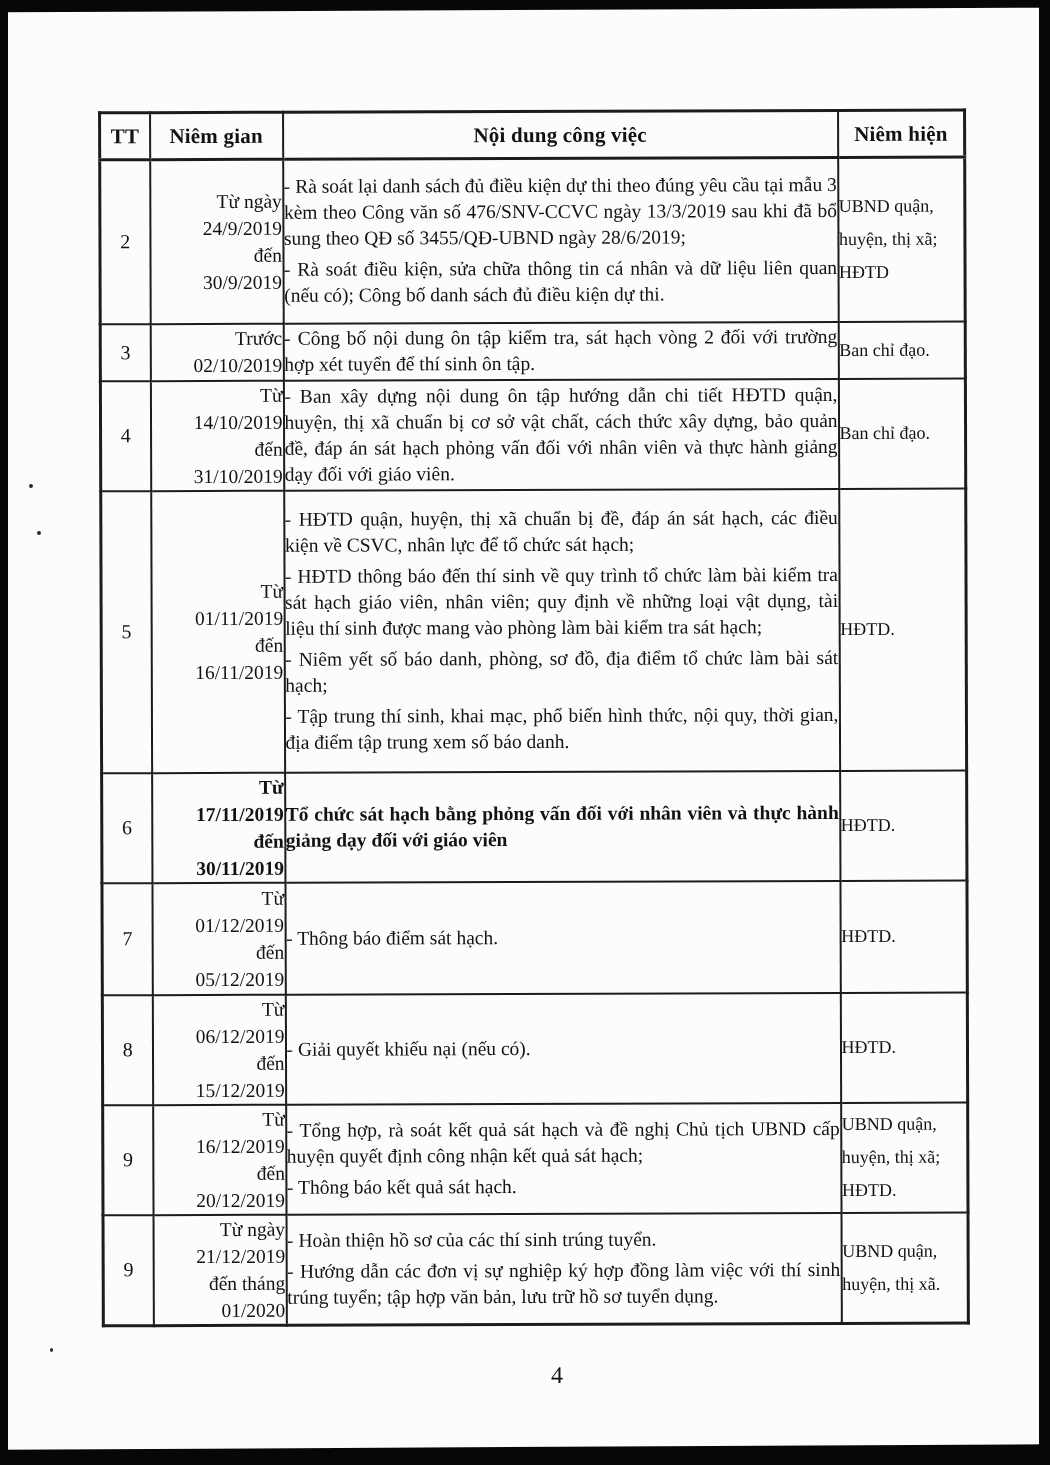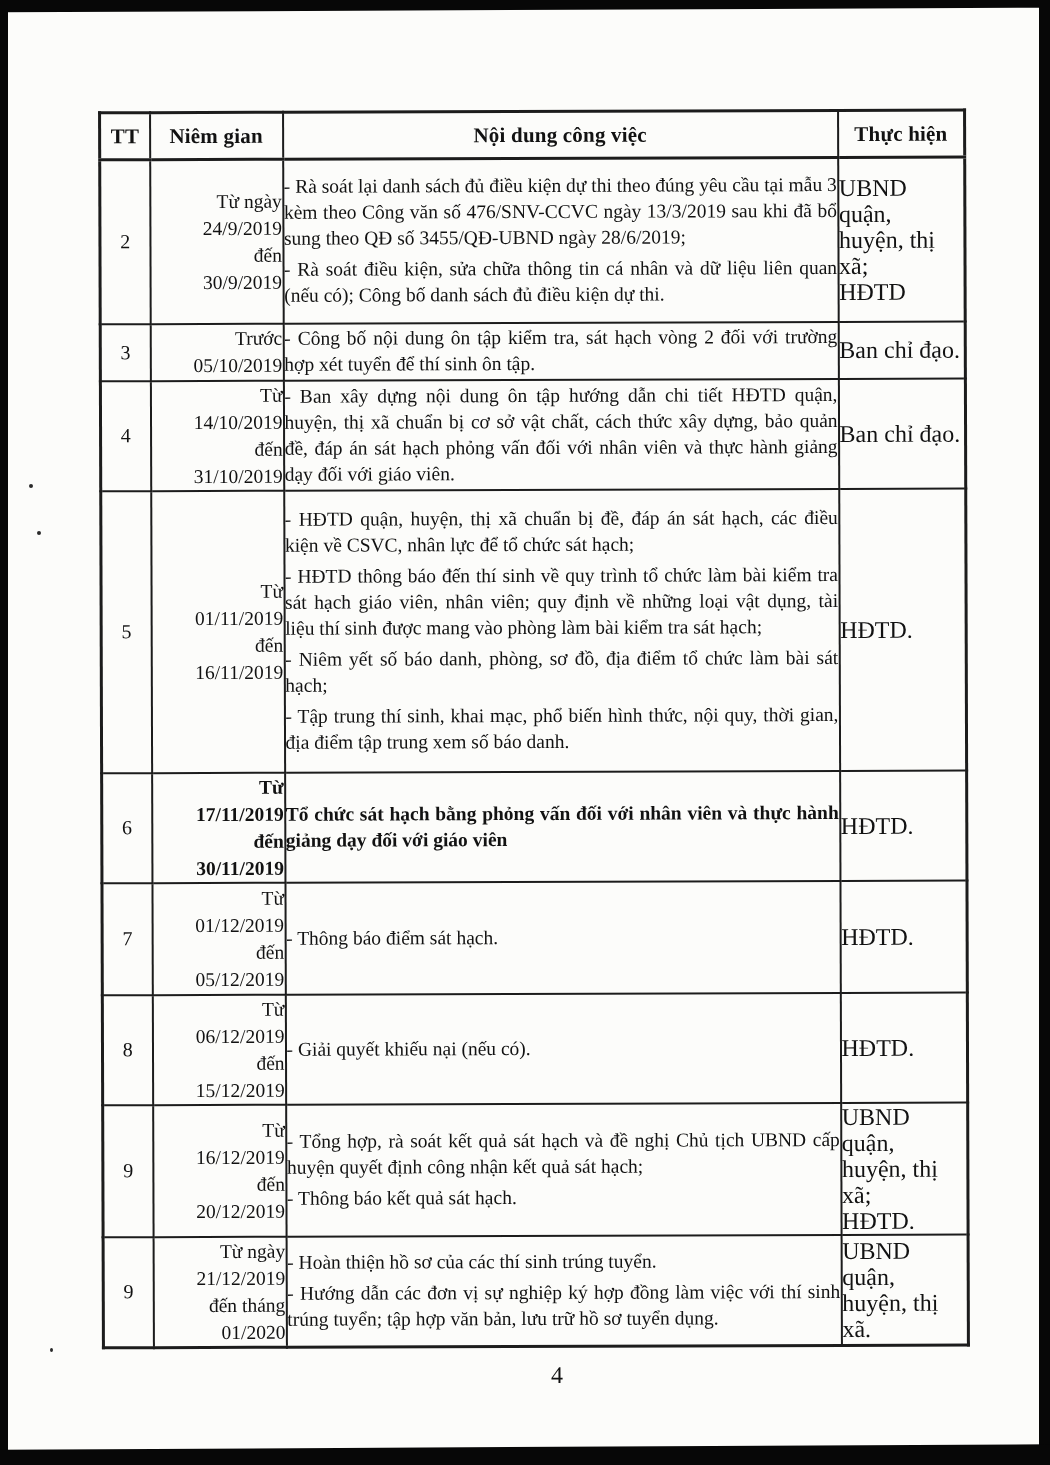--- a/index.html
+++ b/index.html
@@ -72,22 +72,22 @@
     padding: 3px 10px 3px 13px;
   }
   td.body-cell p {
     margin: 0 0 5px 0;
     font-size: 19.5px;
     line-height: 26px;
     text-align: justify;
   }
   td.body-cell p:last-child { margin-bottom: 0; }
   td.exec {
-    font-size: 24px;
-    line-height: 26px;
+    font-size: 18px;
+    line-height: 33px;
     padding-left: 9px;
     padding-right: 3px;
     white-space: pre-line;
   }
   tr.bold-row td.time, tr.bold-row td.body-cell p { font-weight: bold; }
 
   .page-number {
     position: absolute;
     top: 1362px;
     left: 0;
@@ -106,42 +106,42 @@
       <col class="c-tt">
         <col class="c-time">
         <col class="c-body">
         <col class="c-exec">
     </colgroup>
     <thead>
       <tr>
         <th class="hdr">TT</th>
         <th class="hdr">Niêm gian</th>
         <th class="hdr">Nội dung công việc</th>
-        <th class="hdr">Thực hiện</th>
+        <th class="hdr">Niêm hiện</th>
       </tr>
     </thead>
     <tbody>
       <tr style="height:164px">
         <td class="tt">2</td>
         <td class="time">Từ ngày
 24/9/2019
 đến
 30/9/2019</td>
         <td class="body-cell">
           <p>- Rà soát lại danh sách đủ điều kiện dự thi theo đúng yêu cầu tại mẫu 3 kèm theo Công văn số 476/SNV-CCVC ngày 13/3/2019 sau khi đã bổ sung theo QĐ số 3455/QĐ-UBND ngày 28/6/2019;</p>
           <p>- Rà soát điều kiện, sửa chữa thông tin cá nhân và dữ liệu liên quan (nếu có); Công bố danh sách đủ điều kiện dự thi.</p>
         </td>
         <td class="exec">UBND quận,
 huyện, thị xã;
 HĐTD</td>
       </tr>
       <tr style="height:57px">
         <td class="tt">3</td>
         <td class="time">Trước
-05/10/2019</td>
+02/10/2019</td>
         <td class="body-cell">
           <p>- Công bố nội dung ôn tập kiểm tra, sát hạch vòng 2 đối với trường hợp xét tuyển để thí sinh ôn tập.</p>
         </td>
         <td class="exec">Ban chỉ đạo.</td>
       </tr>
       <tr style="height:108px">
         <td class="tt">4</td>
         <td class="time">Từ
 14/10/2019
 đến

